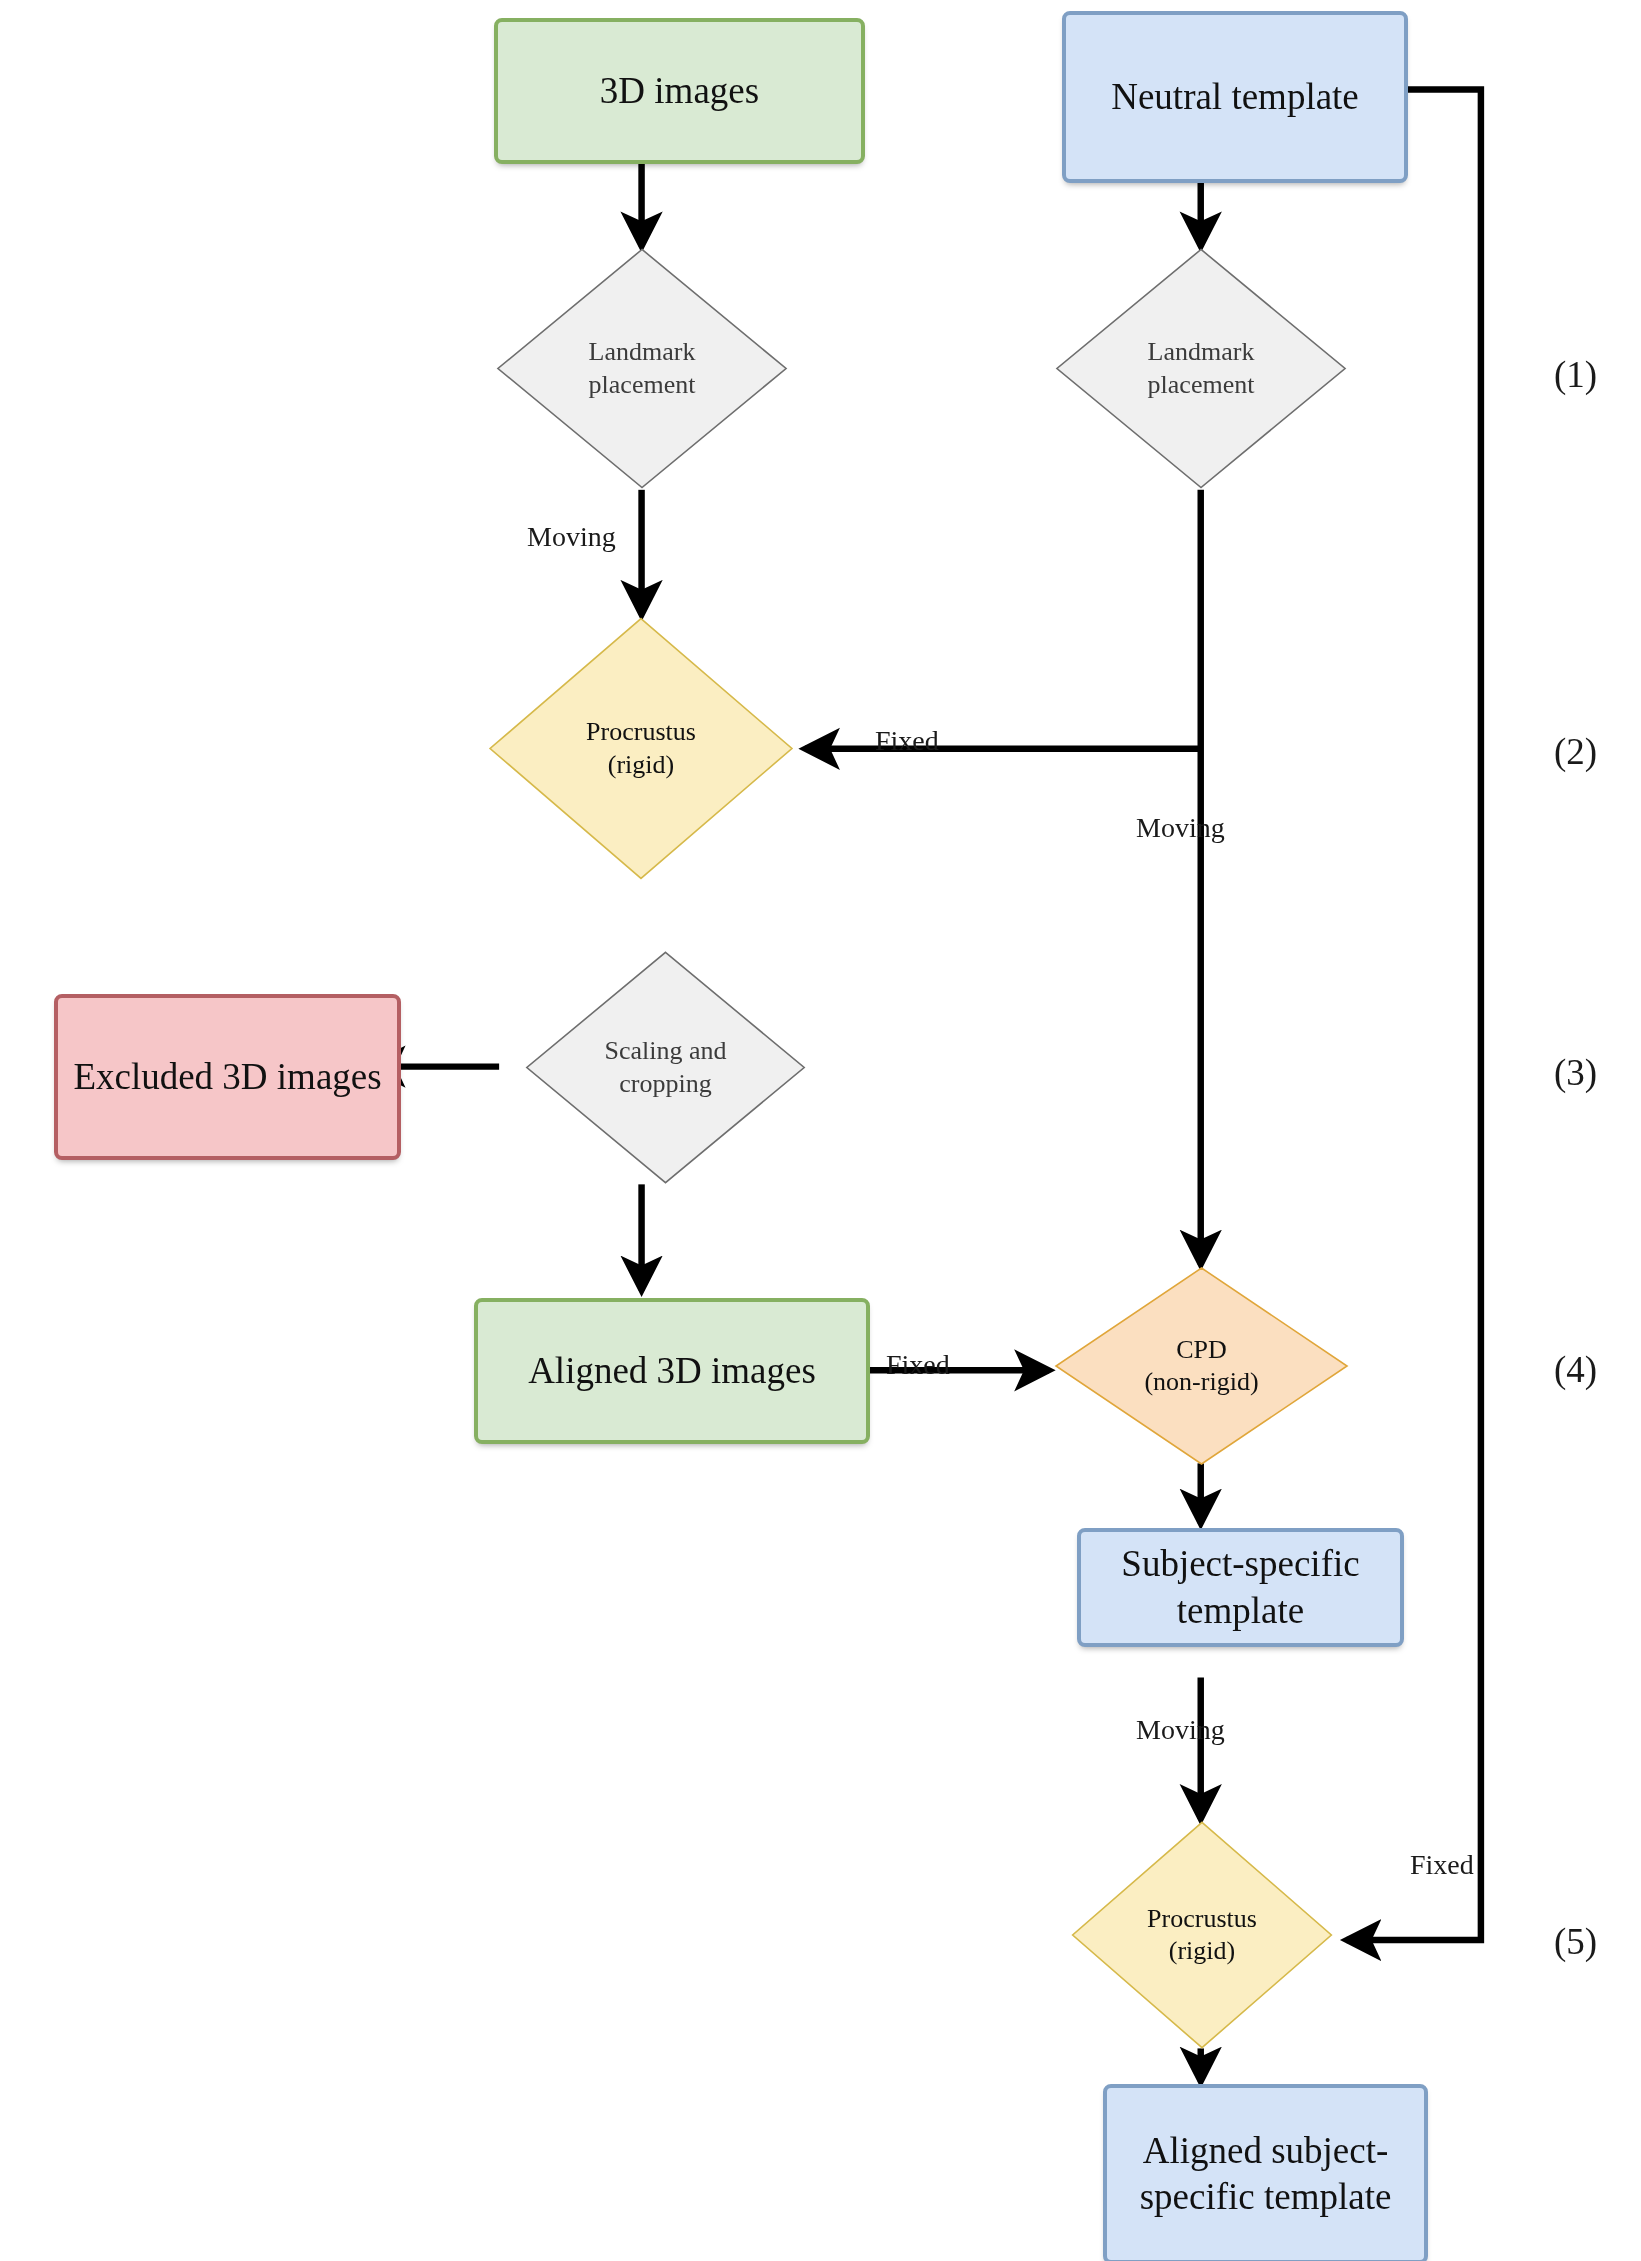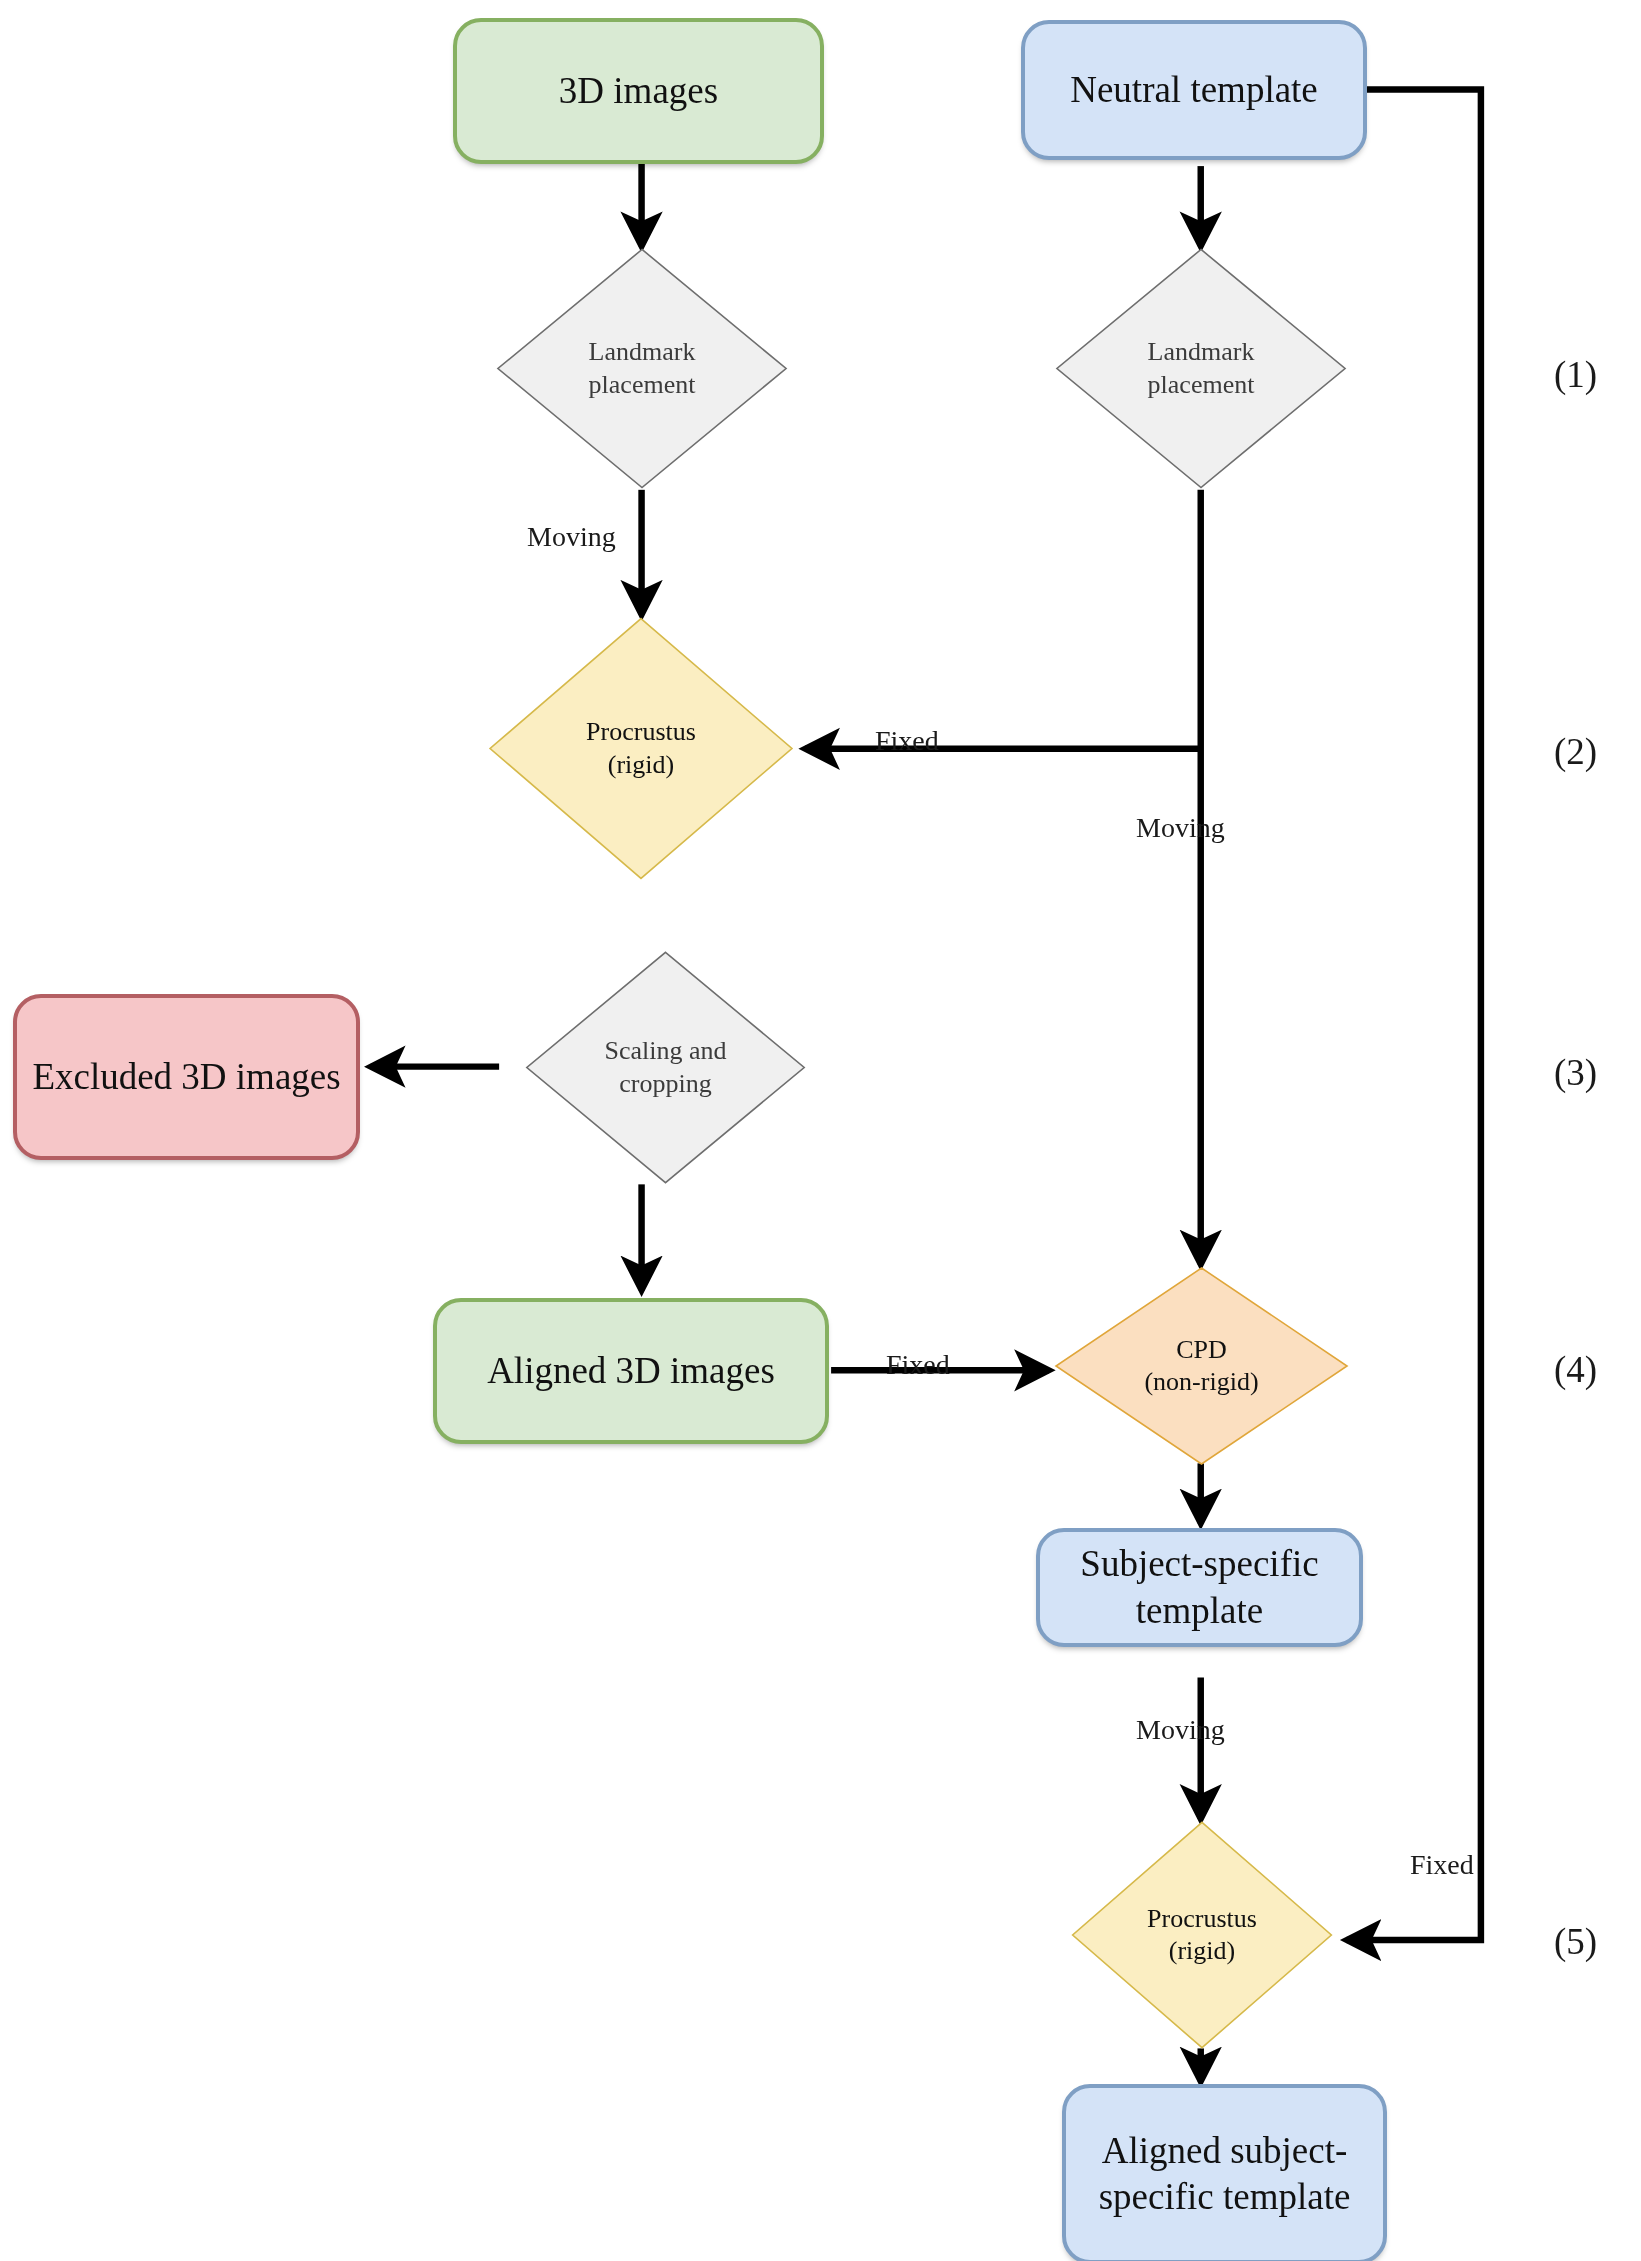--- a/index.html
+++ b/index.html
@@ -30,26 +30,27 @@
     display: flex;
     align-items: center;
     justify-content: center;
     text-align: center;
     line-height: 1.25;
     color: #111111;
   }
 
   
   .box {
-    border-radius: 28px;
+    border-radius: 8px;
     border-style: solid;
     border-width: 4.1px;
     font-size: 37px;
     padding: 2.4px 5.9px;
     box-shadow: 0 4.1px 5.9px -3.5px rgba(0,0,0,0.35);
+    margin-left: 41px;
   }
   .box.green  { background: #d9ead3; border-color: #86b061; }
   .box.blue   { background: #d4e3f7; border-color: #7f9fc4; }
   .box.red    { background: #f6c6c8; border-color: #b45f63; }
 
   
   .diamond {
     background: transparent;
     border: none;
   }
@@ -156,21 +157,21 @@
   <div class="node box red" style="left:13px; top:994px; width:347px; height:166px;">
     <span>Excluded 3D images</span>
   </div>
 
   <div class="node box green" style="left:433px; top:1298px; width:396px; height:146px;">
     <span>Aligned 3D images</span>
   </div>
 
   <div class="caption" style="left:886px; top:1349px;">Fixed</div>
 
-  <div class="node box blue" style="left:1021px; top:20px; width:346px; height:140px;">
+  <div class="node box blue" style="left:1021px; top:11px; width:346px; height:172px;">
     <span>Neutral template</span>
   </div>
 
   <div class="node diamond" style="left:1054px; top:247px; width:294px; height:243px;">
     <svg class="dshape" viewBox="0 0 100 100" preserveAspectRatio="none">
       <polygon points="50,1 99,50 50,99 1,50" fill="#f0f0f0" stroke="#6e6e6e" stroke-width="1.6" vector-effect="non-scaling-stroke"></polygon>
     </svg>
     <span class="dlabel">Landmark
 placement</span>
   </div>

